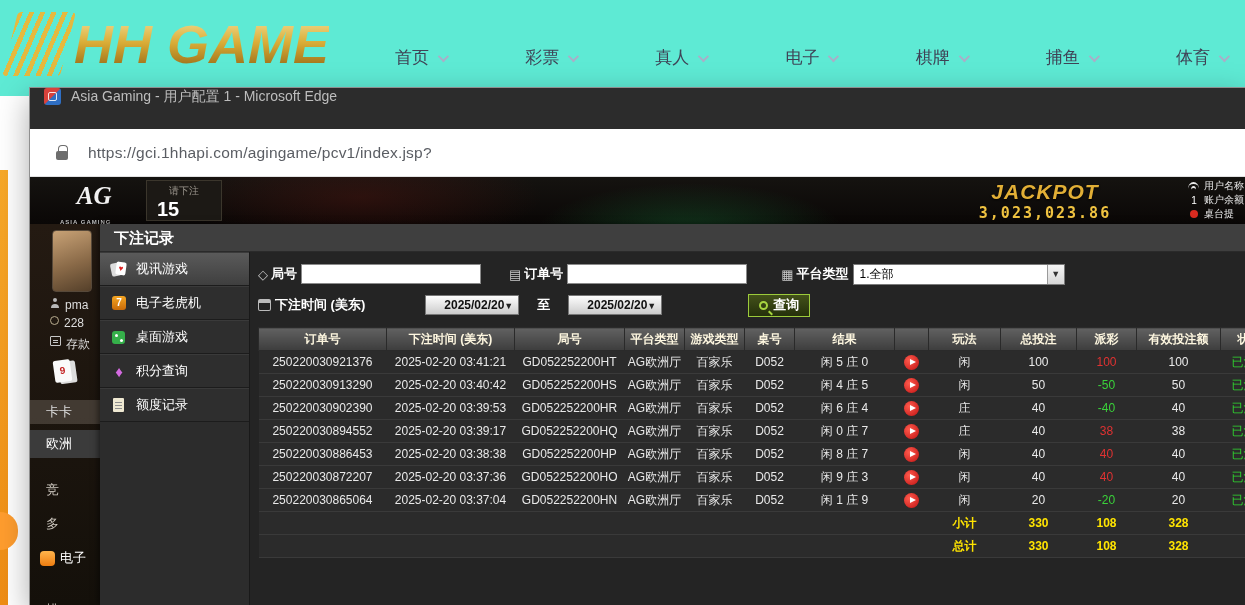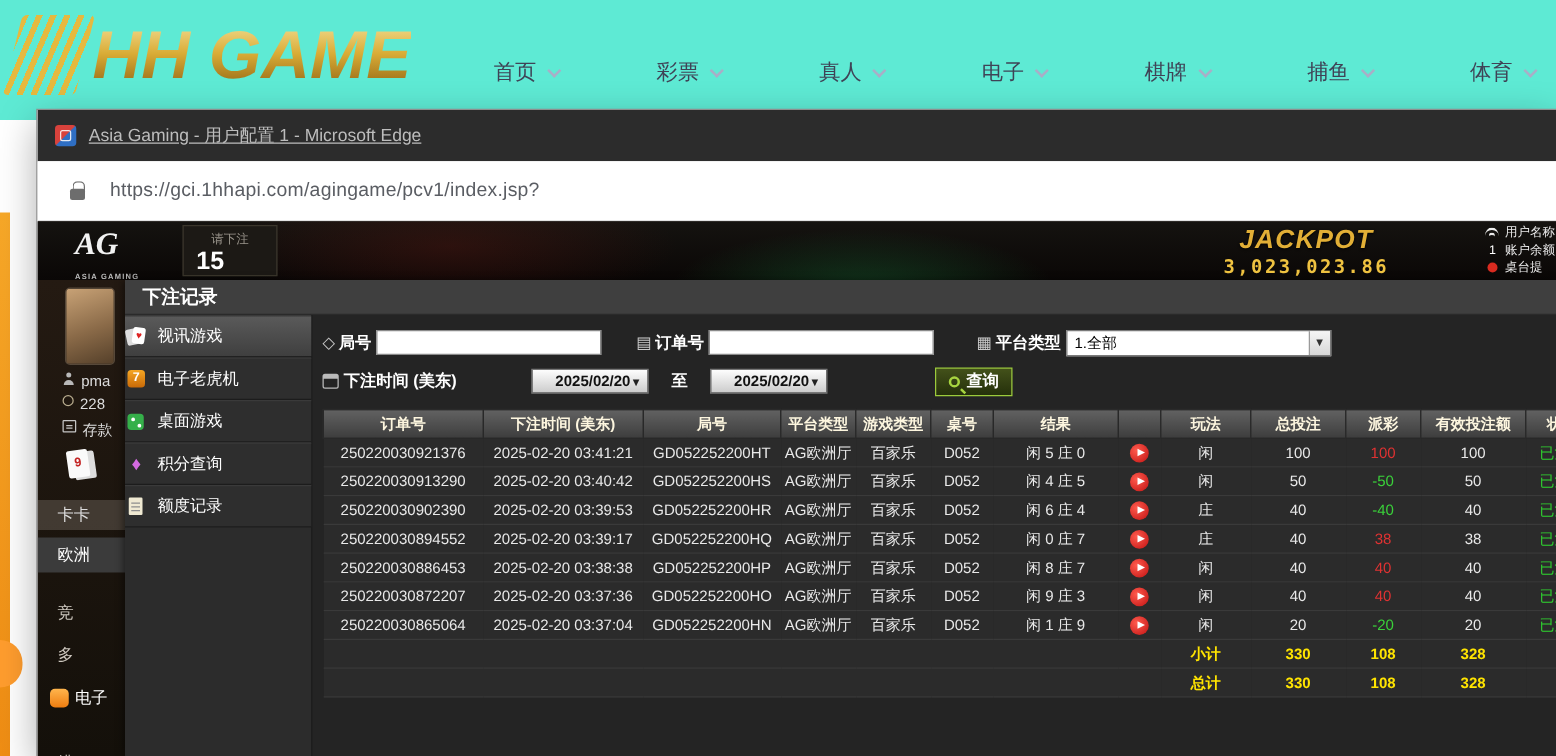--- a/index.html
+++ b/index.html
@@ -23,42 +23,42 @@
 
   
   .left-strip { position:absolute; left:0; top:170px; width:8px; bottom:0; background:linear-gradient(180deg,#f7a828,#ef8d14); z-index:5; }
   .orange-tab { position:absolute; left:0; top:512px; width:18px; height:38px; background:#ff9d2e;
     border-radius:0 19px 19px 0; z-index:6; cursor:pointer; }
 
   
   .edge-window { position:absolute; left:30px; top:88px; width:1215px; height:517px; z-index:10;
     background:#fff; box-shadow:0 0 0 1px #8f8f8f, 0 10px 30px rgba(0,0,0,.35);
     display:flex; flex-direction:column; overflow:hidden; }
-  .edge-titlebar { height:41px; flex:none; background:#2c2c2c; display:flex; align-items:center;
-    padding-left:14px; gap:10px; color:#bdbdbd; font-size:14px;text-decoration:underline; }
+  .edge-titlebar { height:41px; flex:none; background:#2c2c2c; display:flex; 
+    padding-left:14px; gap:10px; color:#bdbdbd; font-size:14px; }
   .favicon { width:17px; height:17px; flex:none; border-radius:3px;
     background:linear-gradient(135deg,#d8423c 0 48%,#2f6fc4 52% 100%); position:relative; }
   .favicon::before { content:""; position:absolute; inset:4px; border:1.5px solid rgba(255,255,255,.85); border-radius:2px; }
   .edge-urlbar { height:48px; flex:none; background:#fff; border-bottom:1px solid #e2e2e2;
     display:flex; align-items:center; padding-left:26px; gap:20px; }
   .lock-icon { position:relative; width:12px; height:9px; background:#6d6d6d; border-radius:2px; margin-top:5px; cursor:pointer; }
   .lock-icon::before { content:""; position:absolute; left:2px; top:-6px; width:8px; height:8px;
     border:1.5px solid #6d6d6d; border-bottom:none; border-radius:4px 4px 0 0; }
   .url-text { color:#5a5d63; font-size:15.5px; letter-spacing:.2px; cursor:text; }
 
   
   .edge-content { flex:1; position:relative; background:#17110c; overflow:hidden; }
 
   .game-topbar { position:absolute; top:0; left:0; right:0; height:47px;
     background:linear-gradient(180deg,#151310,#0a0706); overflow:hidden; }
   .game-topbar::before { content:""; position:absolute; inset:0;
     background:radial-gradient(ellipse 220px 70px at 660px 55px, rgba(25,110,55,.45), rgba(0,0,0,0) 70%),
                radial-gradient(ellipse 260px 70px at 330px 20px, rgba(110,25,18,.30), rgba(0,0,0,0) 70%); }
   .ag-logo { position:absolute; left:30px; top:6px; color:#f2f2f2; font-family:"Liberation Serif","DejaVu Serif",serif;
-    font-size:25px; font-weight:bold; font-style:italic; line-height:26px; text-align:left; }
+    font-size:25px; font-weight:bold; font-style:italic; line-height:26px; text-align:right; }
   .ag-sub { font-size:6px; letter-spacing:1px; color:#bdbdbd; font-style:normal; font-family:"Liberation Sans",sans-serif; }
   .bet-box { position:absolute; left:116px; top:3px; width:76px; height:41px; background:#1c1915;
     border:1px solid #3b362c; text-align:center; }
   .bet-label { color:#9a958c; font-size:10px; margin-top:3px; }
   .bet-count { color:#fff; font-size:20px; font-weight:bold; line-height:22px; text-align:left; padding-left:10px; }
   .jackpot { position:absolute; left:930px; top:3px; width:170px; text-align:center; }
   .jackpot-label { color:#e2af36; font-size:21px; font-weight:800; font-style:italic; letter-spacing:1px;
     text-shadow:0 1px 2px #000; }
   .jackpot-value { color:#f0c341; font-size:15px; font-weight:bold; letter-spacing:2px;
     font-family:"DejaVu Sans Mono","Liberation Mono",monospace; }
@@ -99,21 +99,21 @@
   .stub.ele { display:flex; align-items:center; gap:5px; background:transparent; color:#fff; padding-left:10px; margin-bottom:28px; }
   .orange-icon { width:15px; height:15px; border-radius:4px; background:linear-gradient(#ffb54d,#ee7d10); flex:none; }
 
   
   .modal { position:absolute; left:70px; top:47px; right:0; bottom:0; background:#242424;
     display:flex; flex-direction:column; box-shadow:-2px 0 6px rgba(0,0,0,.5); }
   .modal-titlebar { height:28px; flex:none; background:#3f3f3f; color:#fff; font-size:15px; font-weight:600;
     line-height:28px; padding-left:14px; border-bottom:1px solid #2a2a2a; }
   .modal-body { flex:1; display:flex; min-height:0; }
   .modal-menu { width:150px; flex:none; background:#2c2c2c; border-right:1px solid #191919; }
-  .menu-item { height:34px; display:flex; align-items:center; gap:8px; color:#fff; font-size:13px;
+  .menu-item { height:34px; display:flex; align-items:center; gap:8px; padding-left:10px; color:#fff; font-size:13px;
     border-bottom:1px solid #1c1c1c; border-top:1px solid #3a3a3a; background:#2e2e2e; cursor:pointer; white-space:nowrap; }
   .menu-item.active { background:linear-gradient(#5a5a5a,#3f3f3f); }
   .mi { width:18px; height:17px; flex:none; position:relative; display:flex; align-items:center; justify-content:center; font-style:normal; }
   .cards-icon::before { content:""; position:absolute; left:1px; top:2px; width:10px; height:13px; background:#ddd; border-radius:2px; transform:rotate(-12deg); }
   .cards-icon::after { content:"♥"; position:absolute; left:6px; top:1px; width:10px; height:13px; background:#fff; border-radius:2px;
     color:#d22; font-size:8px; line-height:13px; text-align:center; transform:rotate(8deg); }
   .slot-icon::before { content:"7"; display:block; width:14px; height:14px; background:linear-gradient(#f5a623,#c96a08);
     border-radius:3px; color:#fff; font-size:10px; font-weight:bold; line-height:14px; text-align:center; }
   .dice-icon::before { content:""; position:absolute; left:2px; top:2px; width:13px; height:13px; background:#35b04a; border-radius:3px; }
   .dice-icon::after { content:""; position:absolute; width:3px; height:3px; border-radius:50%; background:#fff; left:5px; top:5px; box-shadow:5px 5px 0 #fff; }

